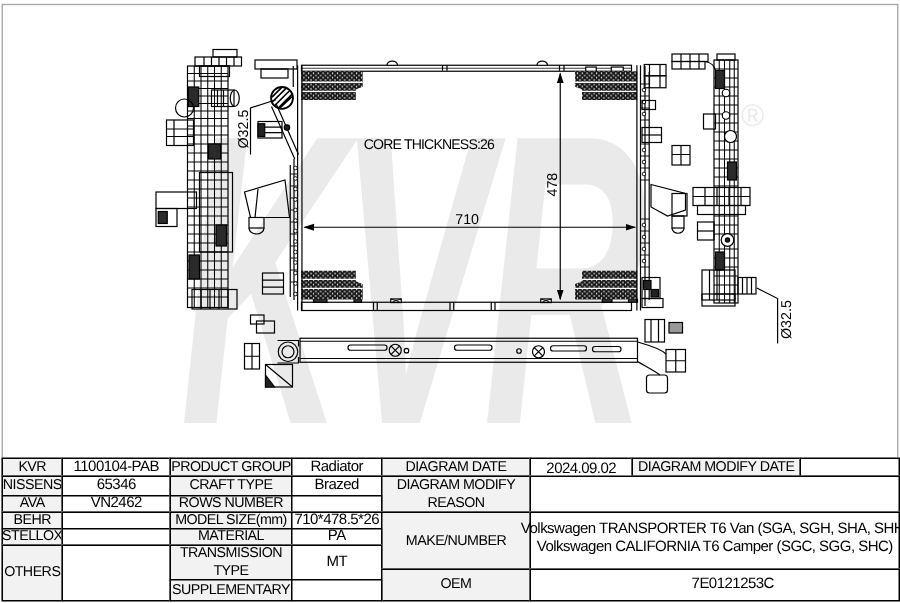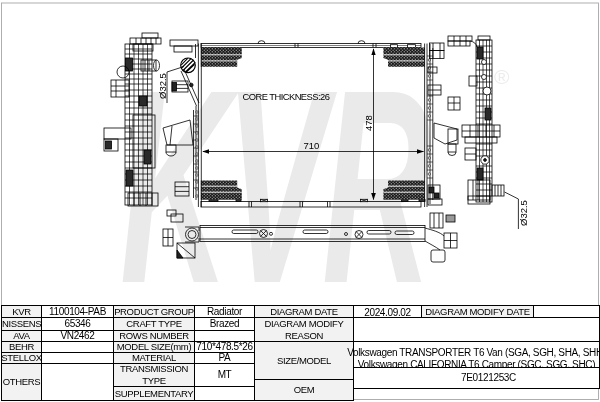--- a/index.html
+++ b/index.html
@@ -311,21 +311,21 @@
 <div class="cell w" style="left:194px;top:330px;width:61px;height:12px;"></div>
 
 <div class="cell g" style="left:1px;top:341px;width:41px;height:12px;">BEHR</div>
 
 <div class="cell w" style="left:41px;top:341px;width:73px;height:12px;"></div>
 
 <div class="cell g" style="left:113px;top:341px;width:82px;height:12px;">MODEL SIZE(mm)</div>
 
 <div class="cell w v" style="left:194px;top:341px;width:61px;height:12px;">710*478.5*26</div>
 
-<div class="cell g" style="left:254px;top:341px;width:100px;height:39px;">SIZE/MODEL</div>
+<div class="cell g" style="left:254px;top:341px;width:100px;height:39px;">MAKE/NUMBER</div>
 
 <div class="cell w v vw" style="left:353px;top:341px;width:247px;height:39px;">Volkswagen TRANSPORTER T6 Van (SGA, SGH, SHA, SHH)<br>Volkswagen CALIFORNIA T6 Camper (SGC, SGG, SHC)</div>
 
 <div class="cell g" style="left:1px;top:352px;width:41px;height:12px;">STELLOX</div>
 
 <div class="cell w" style="left:41px;top:352px;width:73px;height:12px;"></div>
 
 <div class="cell g" style="left:113px;top:352px;width:82px;height:12px;">MATERIAL</div>
 
 <div class="cell w v" style="left:194px;top:352px;width:61px;height:12px;">PA</div>
@@ -333,19 +333,19 @@
 <div class="cell g" style="left:1px;top:363px;width:41px;height:38px;">OTHERS</div>
 
 <div class="cell w" style="left:41px;top:363px;width:73px;height:38px;"></div>
 
 <div class="cell g" style="left:113px;top:363px;width:82px;height:24px;">TRANSMISSION<br>TYPE</div>
 
 <div class="cell w v" style="left:194px;top:363px;width:61px;height:24px;text-align:right;">MT</div>
 
 <div class="cell g" style="left:254px;top:379px;width:100px;height:22px;">OEM</div>
 
-<div class="cell w v" style="left:353px;top:367px;width:247px;height:22px;padding-left:24px;">7E0121253C</div>
+<div class="cell w v" style="left:353px;top:379px;width:247px;height:22px;padding-left:24px;">7E0121253C</div>
 
 <div class="cell g" style="left:113px;top:386px;width:82px;height:15px;">SUPPLEMENTARY</div>
 
 <div class="cell w" style="left:194px;top:386px;width:61px;height:15px;"></div>
 </div>
 </div>
 
 </body></html>

